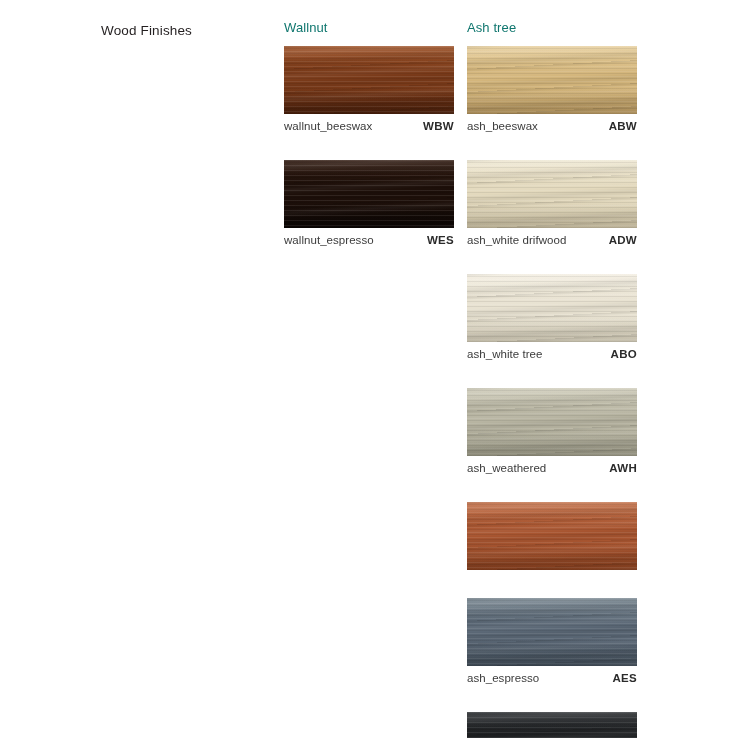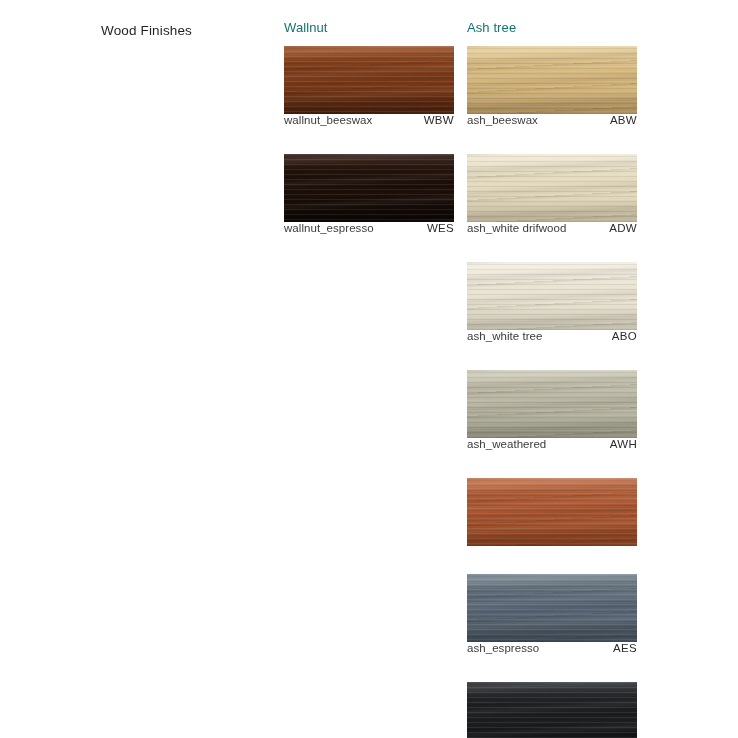--- a/index.html
+++ b/index.html
@@ -118,30 +118,31 @@
         rgba(0,0,0,0.00) 60%,
         rgba(0,0,0,0.09) 100%);
     pointer-events: none;
   }
 
   
   .swatch-caption {
     display: flex;
     align-items: baseline;
     justify-content: space-between;
+    padding-top: 6px;
     white-space: nowrap;
   }
   .swatch-name {
     font-size: 11.5px;
     color: #3b3b3b;
     letter-spacing: 0.05px;
   }
   .swatch-code {
     font-size: 11.5px;
-    font-weight: normal;
+    font-weight: bold;
     color: #2b2b2b;
     letter-spacing: 0.3px;
     text-align: center;
   }
 </style>
 </head>
 <body>
 
 <div class="page">
 

